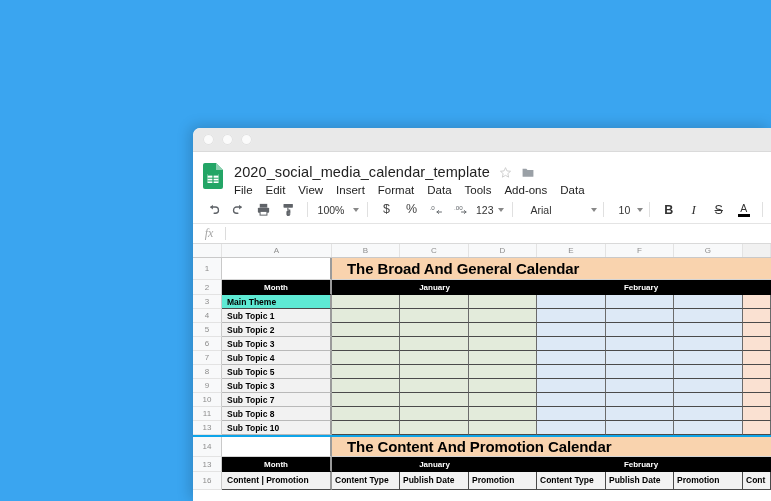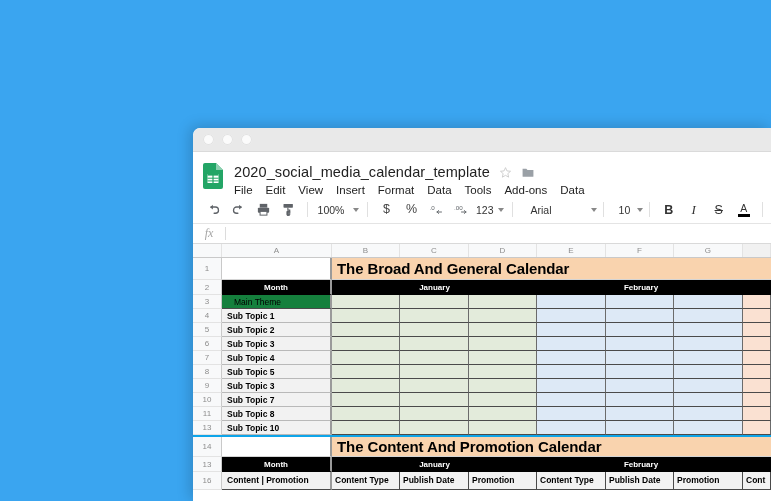--- a/index.html
+++ b/index.html
@@ -90,28 +90,28 @@
         font-size:8.5px;overflow:hidden;white-space:nowrap;}
 
   
   .c-white{background:#fff;border-bottom:1px solid #d4d4d4;}
   .c-peach{background:#f9d3ae;border-bottom:1px solid #d4d4d4;}
   .c-black{background:#000;color:#fff;font-weight:bold;justify-content:center;
            border-bottom:1px solid #000;font-size:8px;}
   .c-green{background:#e3ebdb;border-right:1px solid #6b6b6b;border-bottom:1px solid #4a4a4a;}
   .c-blue{background:#dde9f6;border-right:1px solid #6b6b6b;border-bottom:1px solid #4a4a4a;}
   .c-peachcell{background:#fae1d2;border-right:1px solid #6b6b6b;border-bottom:1px solid #4a4a4a;}
-  .c-labelgray{background:#15803d;color:#000;font-weight:normal;padding-left:12px;
+  .c-labelgray{background:#5eead4;color:#000;font-weight:bold;padding-left:5px;
                border-bottom:1px solid #4a4a4a;border-right:1px solid #6b6b6b;}
   .c-labellight{background:#f2f2f2;color:#000;font-weight:bold;padding-left:5px;
                 border-bottom:1px solid #b9b9b9;border-right:1px solid #6b6b6b;}
   .c-hdrcell{background:#f2f2f2;color:#000;font-weight:bold;padding-left:3px;
              border-right:1px solid #4a4a4a;border-bottom:1px solid #4a4a4a;
              font-size:8.5px;white-space:normal;line-height:9px;align-items:center;}
-  .bigtitle{font-size:15px;font-weight:bold;color:#000;padding-left:5px;letter-spacing:-.1px;}
+  .bigtitle{font-size:15px;font-weight:bold;color:#000;padding-left:15px;letter-spacing:-.1px;}
   .heavytop{border-top:2px solid #0ea5e9;}
   .colA-border{border-right:2px solid #9a9a9a;}
 </style>
 </head>
 <body>
 
 <div class="desktop">
 
   <div class="window">
 

